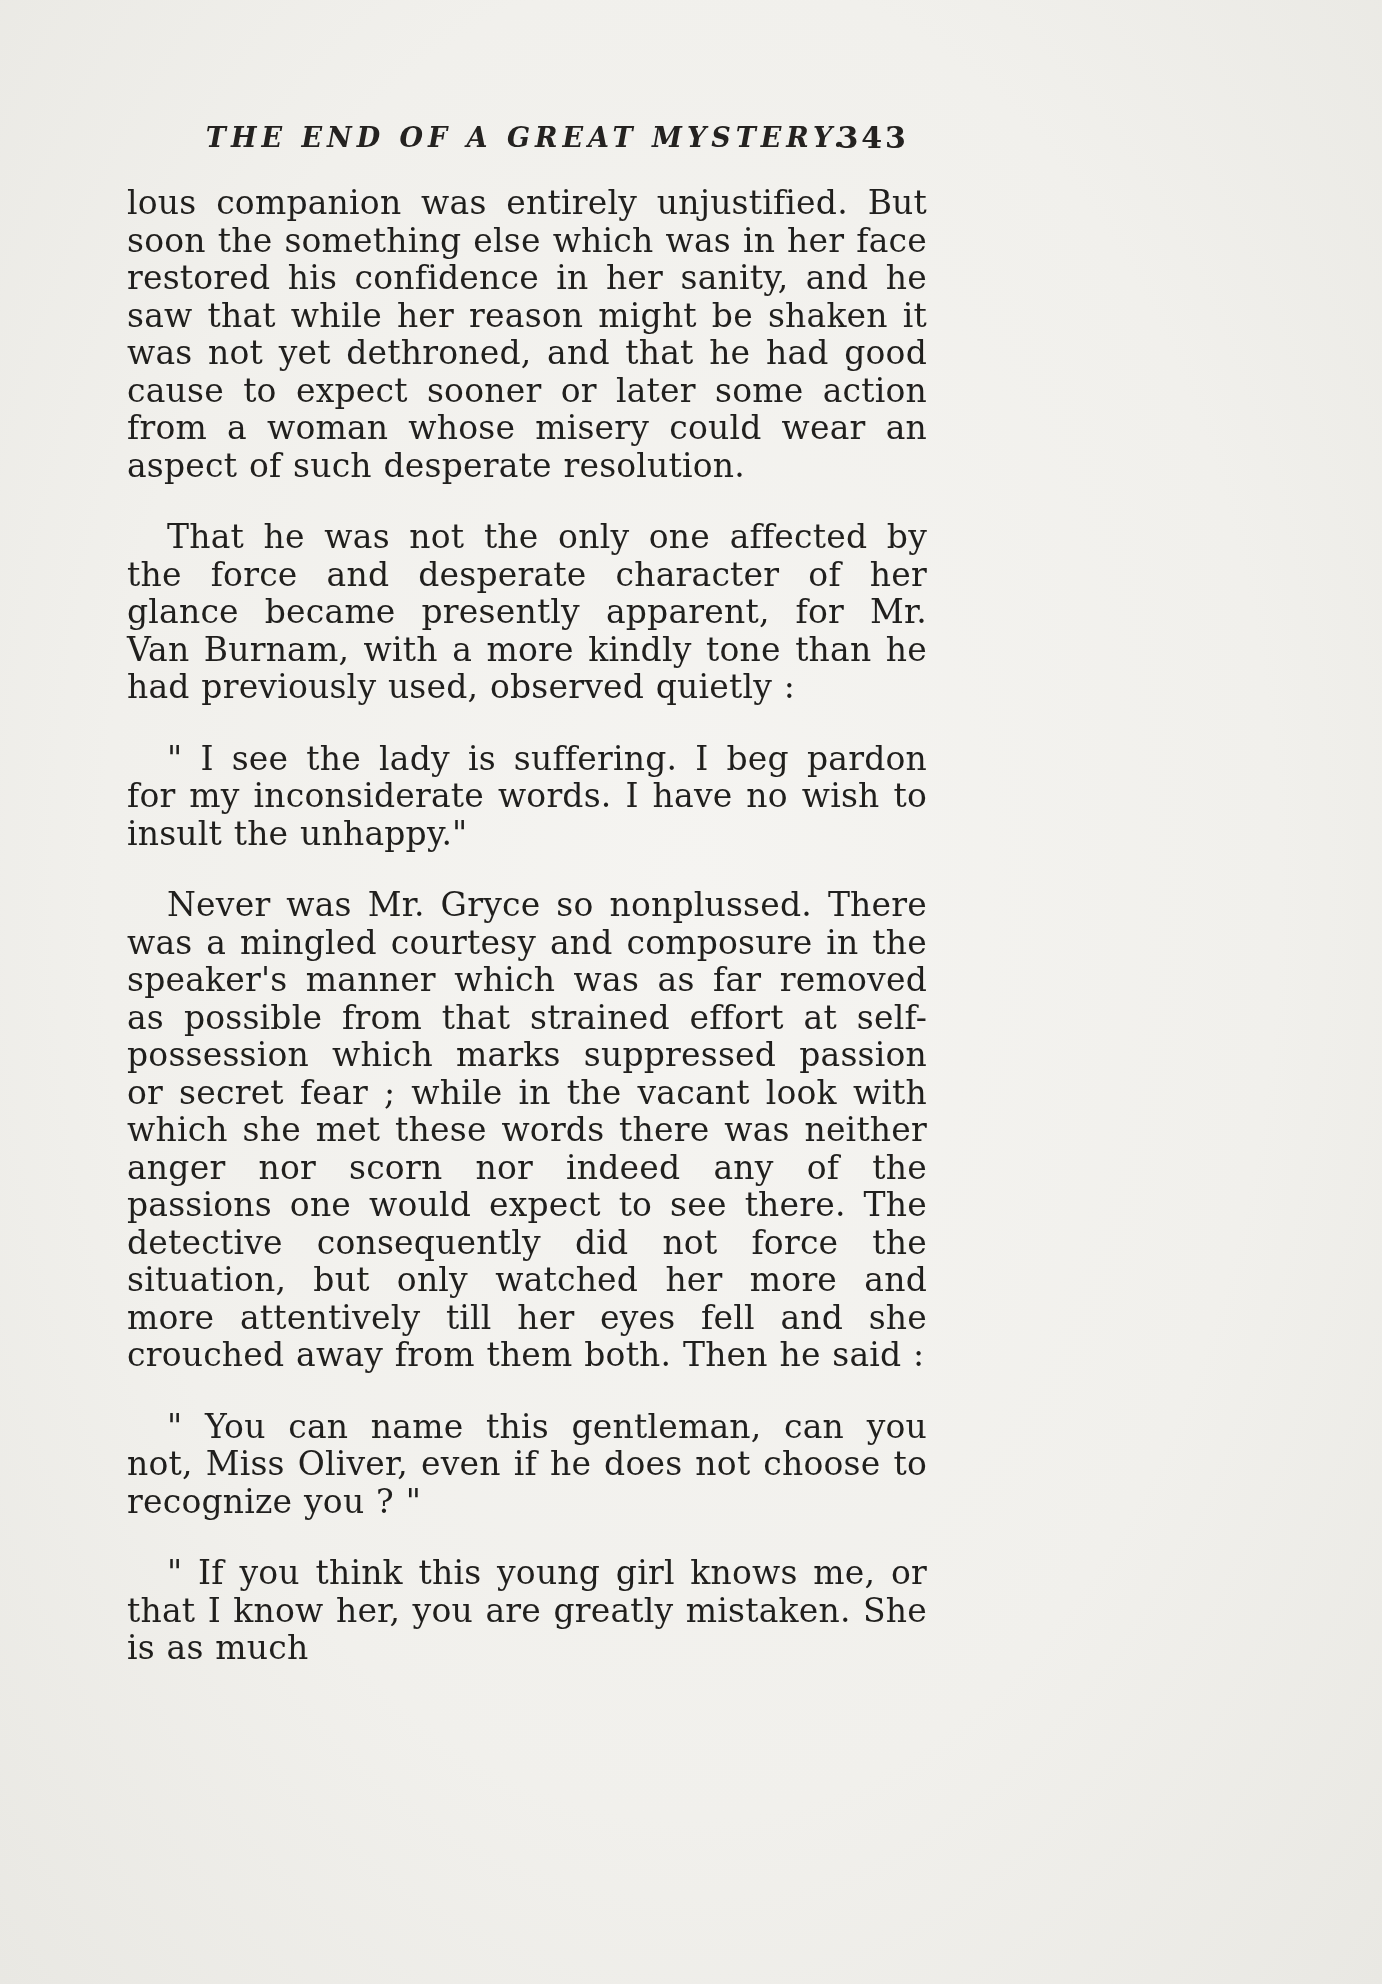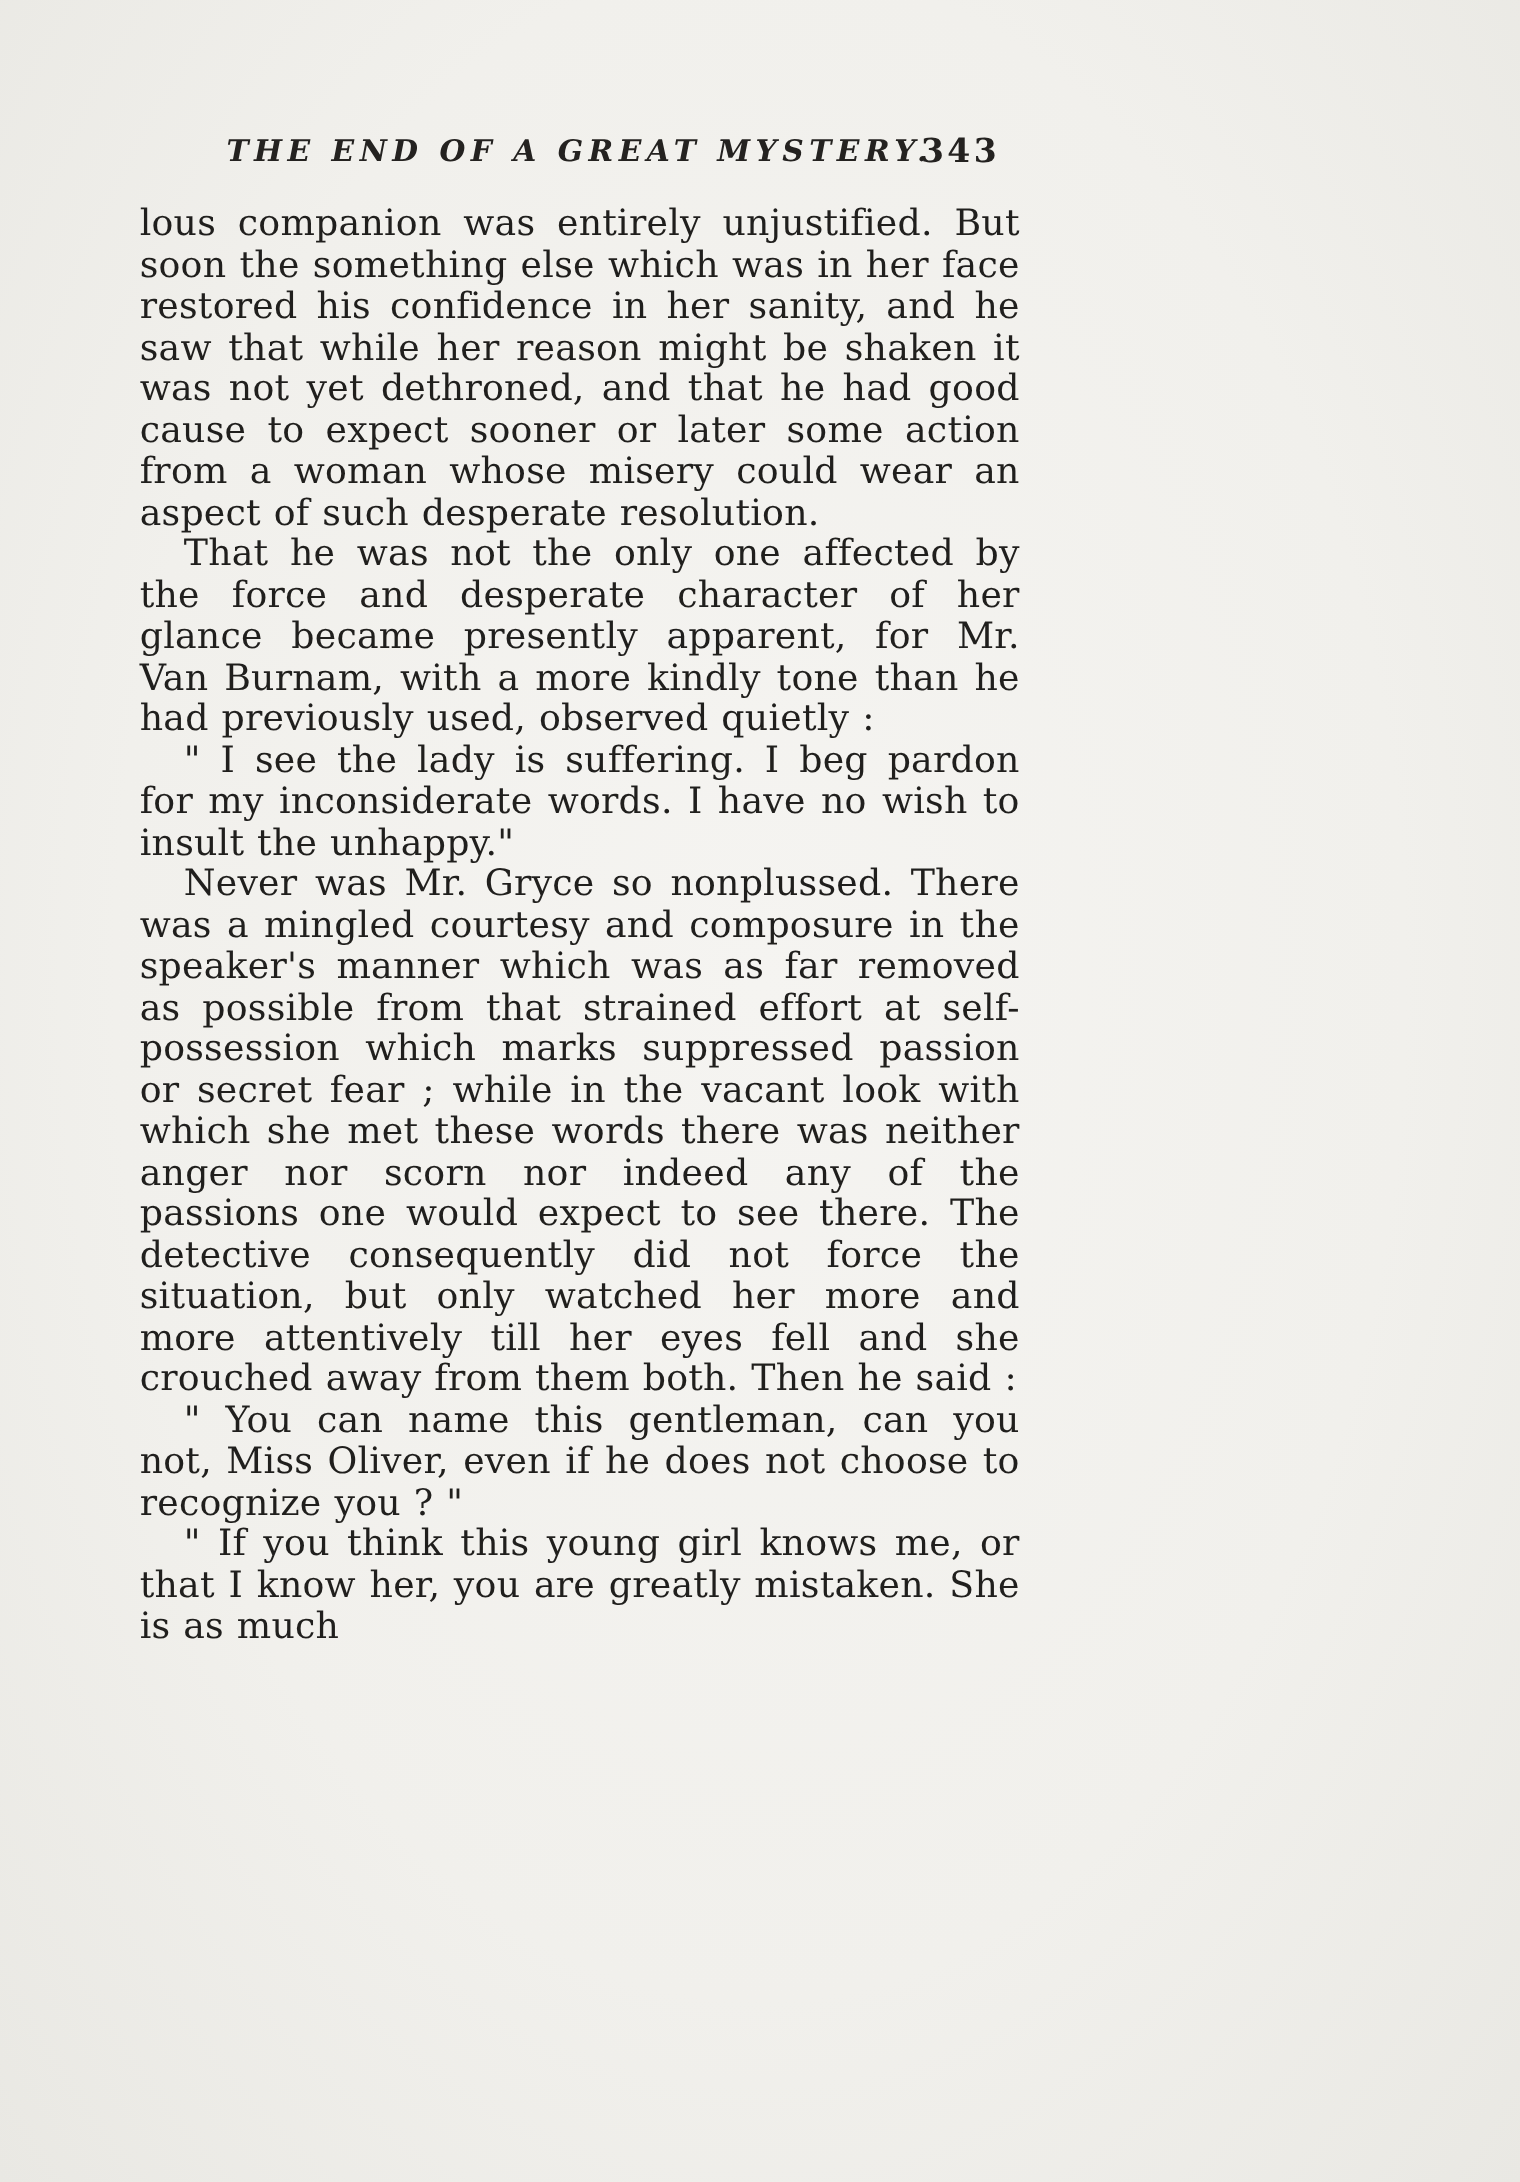--- a/index.html
+++ b/index.html
@@ -54,20 +54,21 @@
     text-align: justify;
     letter-spacing: 0.2px;
     word-spacing: 1px;
   }
   .para {
     margin: 0;
     padding: 0;
   }
   .para.indent {
     text-indent: 40px;
+    margin-top: 34px;
   }
   .italic {
   }
 </style>
 </head>
 <body>
 
 <div class="page">
   <div class="running-header">
     <span class="header-title">THE END OF A GREAT MYSTERY.</span>

